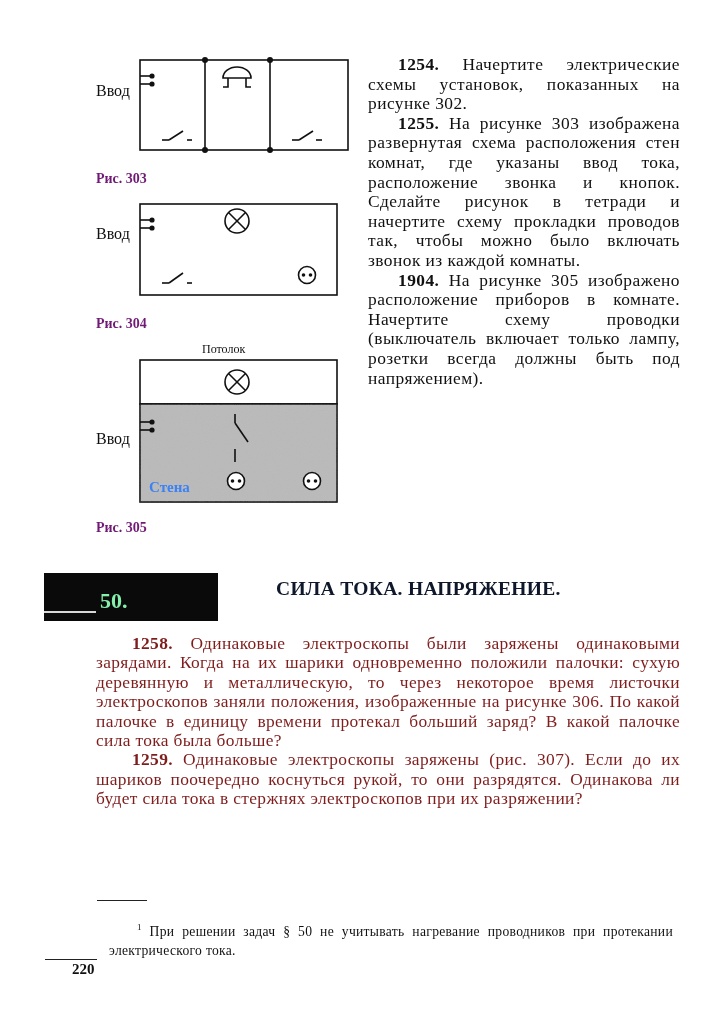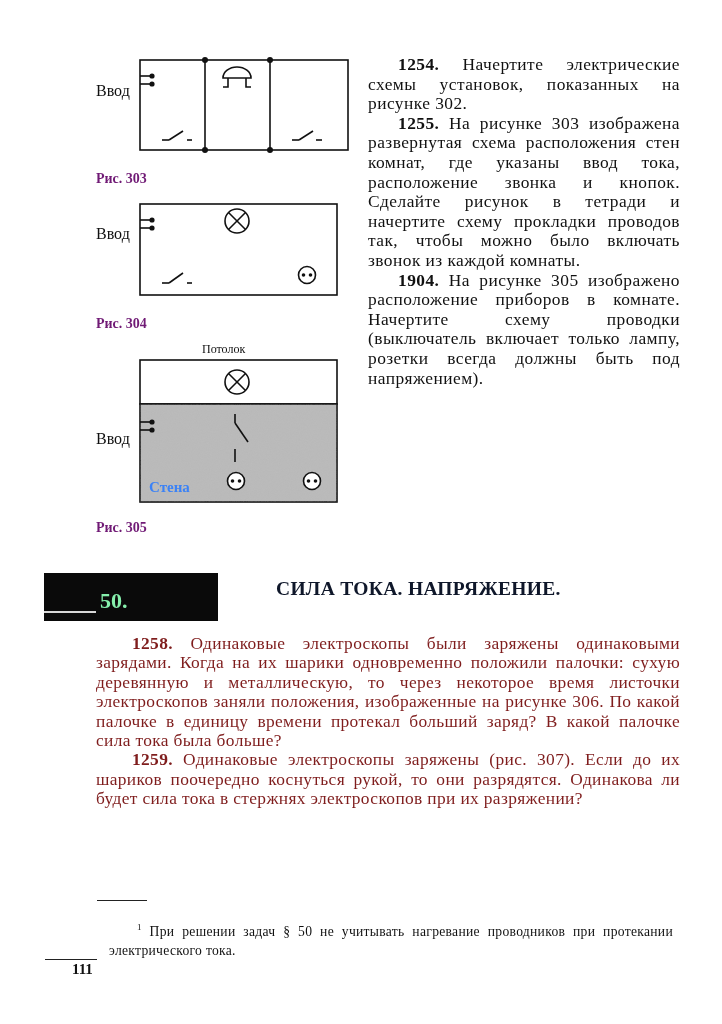--- a/index.html
+++ b/index.html
@@ -162,13 +162,13 @@
   <p><span class="num">1258.</span><span> Одинаковые электроскопы были заряжены одинаковыми зарядами. Когда на их шарики одновременно положили палочки: сухую деревянную и металлическую, то через некоторое время листочки электроскопов заняли положения, изображенные на рисунке 306. По какой палочке в единицу времени протекал больший заряд? В какой палочке сила тока была больше?</span></p>
   <p><span class="num">1259.</span><span> Одинаковые электроскопы заряжены (рис. 307). Если до их шариков поочередно коснуться рукой, то они разрядятся. Одинакова ли будет сила тока в стержнях электроскопов при их разряжении?</span></p>
 </div>
 
 <div class="fn-rule"></div>
 <div class="footnote">
   <p><sup>1</sup><span> При решении задач § 50 не учитывать нагревание проводников при протекании электрического тока.</span></p>
 </div>
 
 <div class="page-rule"></div>
-<div class="page-num">111</div>
+<div class="page-num">220</div>
 
 </body></html>

